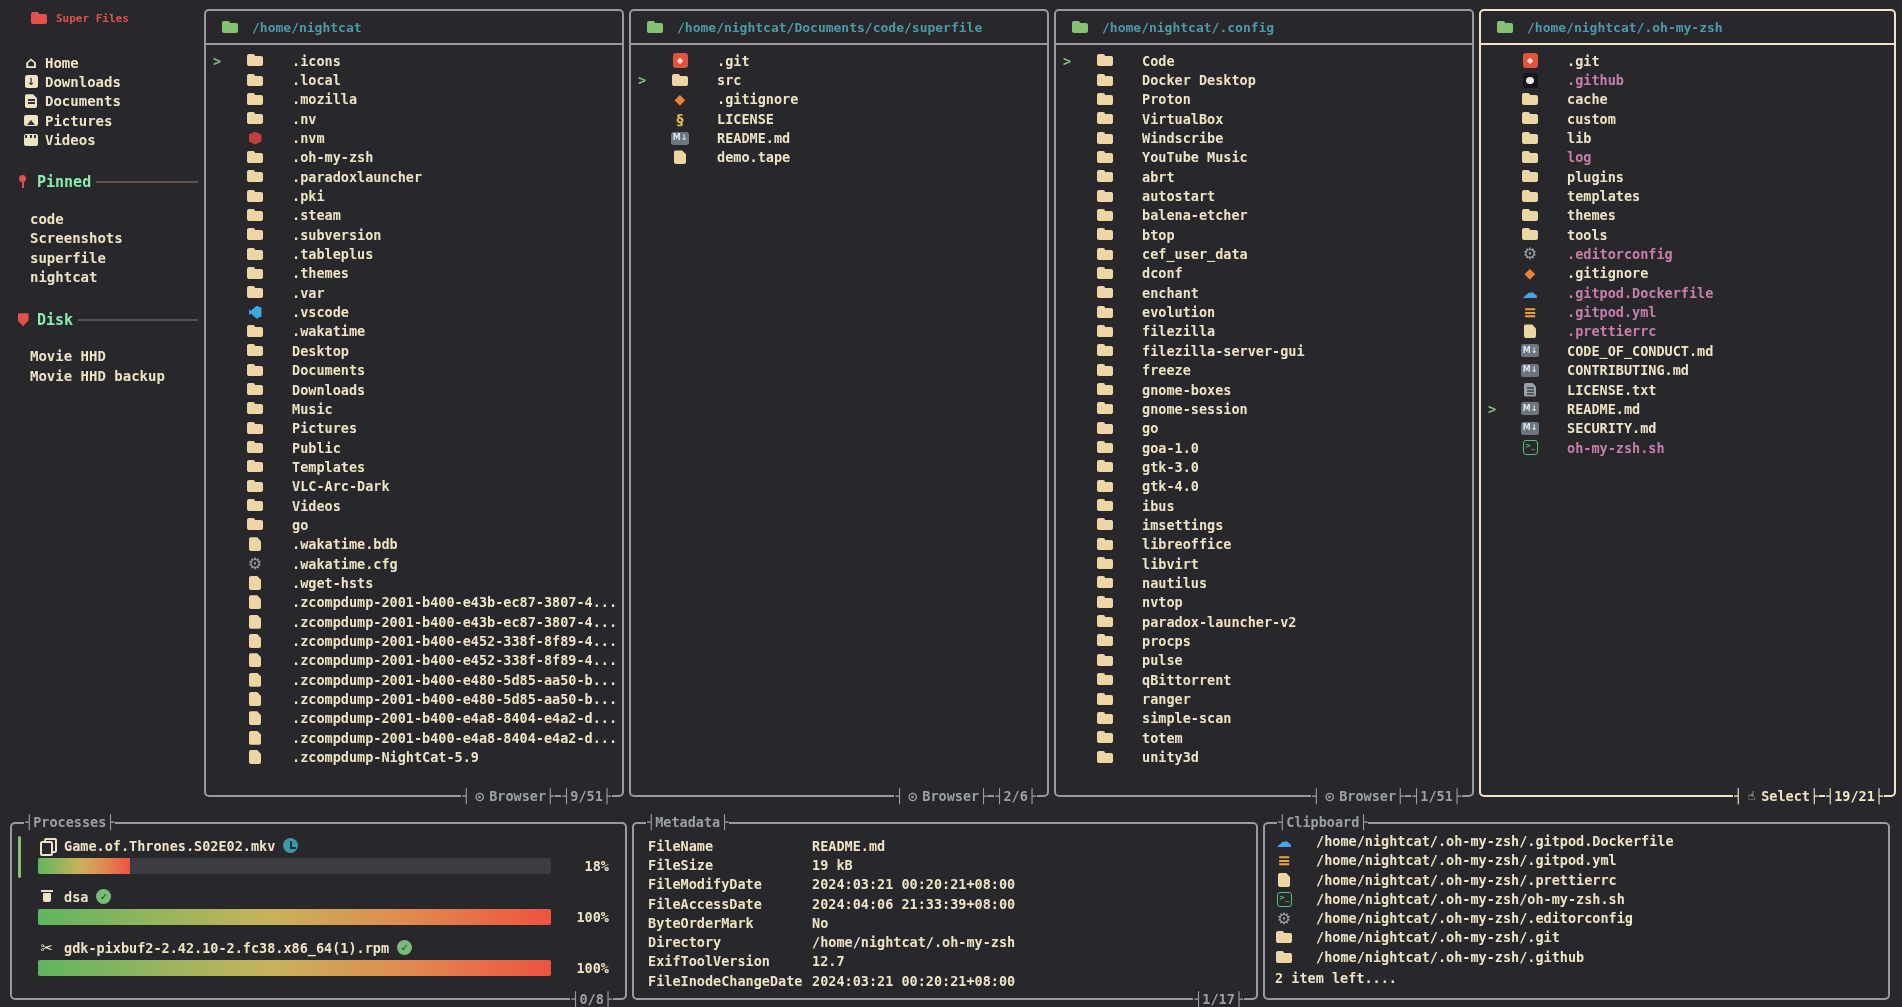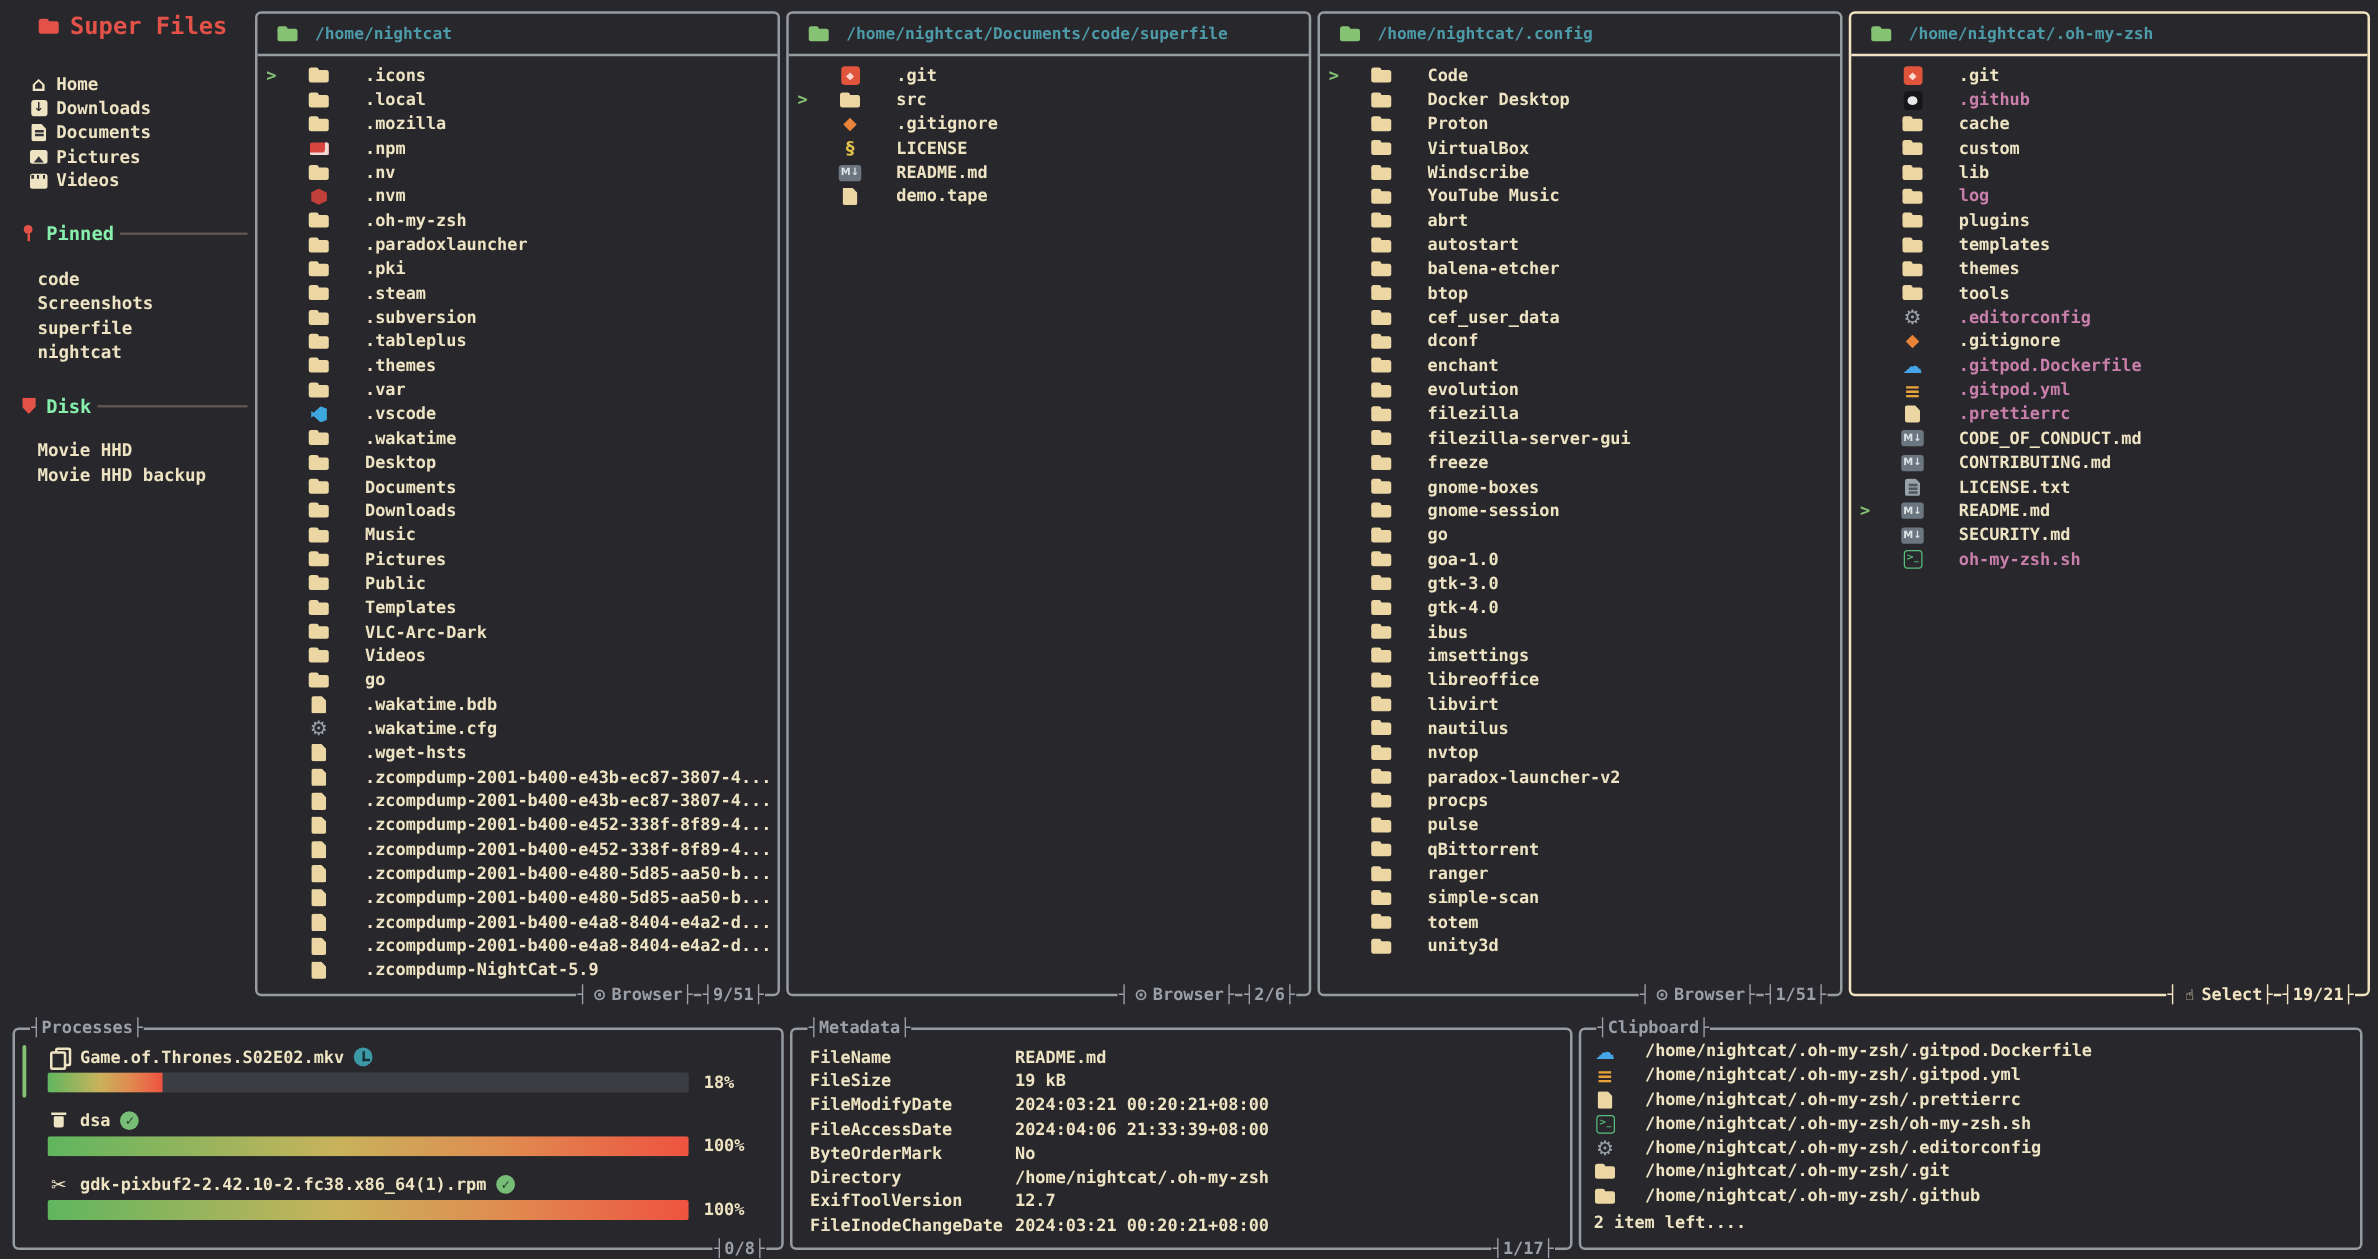--- a/index.html
+++ b/index.html
@@ -2,21 +2,21 @@
 <html><head>
 <meta charset="utf-8">
 <style>
 *{margin:0;padding:0;box-sizing:border-box}
 html,body{width:1902px;height:1007px;background:#28282c;overflow:hidden;
   font-family:"DejaVu Sans Mono",monospace;font-weight:700;color:#eee4c4}
 .app{position:relative;width:1902px;height:1007px}
 
 
 .sidebar{position:absolute;left:0;top:0;width:204px;height:797px;padding:10px 6px 0 12px}
-.side-title{display:flex;align-items:center;gap:8px;color:#e25248;font-size:19px;padding-left:18px}
+.side-title{display:flex;align-items:center;gap:8px;color:#e25248;font-size:11px;padding-left:18px}
 .side-list{margin-top:26px}
 .side-item{display:flex;align-items:center;gap:5px;height:19.3px;font-size:14px;padding-left:10px}
 .side-sec{display:flex;align-items:center;gap:5px;color:#86efac;font-size:15px;margin-top:24px;padding-left:2px}
 .sec-line{flex:1;height:0;border-top:2px solid #5e524e}
 .side-list.plain{margin-top:18px}
 .side-plain{display:flex;align-items:center;height:19.3px;font-size:14px;padding-left:18px}
 
 
 .fpanel{position:absolute;top:9px;width:420px;height:788px;border:2px solid #969aa1;border-radius:5px;background:#28282c}
 .p1{left:204px}.p2{left:629px}.p3{left:1054px}.p4{left:1479px;width:417px}
@@ -45,21 +45,21 @@
 .btitle::before,.bcount::before{content:"┤"}
 .btitle::after,.bcount::after{content:"├"}
 
 .procs{position:relative;height:100%;padding:12px 16px 0 26px}
 .sel-bar{position:absolute;left:6px;top:12px;width:3px;height:42px;background:#86c273;border-radius:2px}
 .proc{margin-bottom:13px}
 .pname{display:flex;align-items:center;gap:8px;font-size:13.5px;height:19px;margin-bottom:3px}
 .pbar{display:flex;align-items:center;gap:12px}
 .track{flex:1;height:16px;background:#3c3d43;border-radius:2px;overflow:hidden}
 .fill{height:100%;background:linear-gradient(90deg,#5fb65f 0%,#c8b35b 45%,#e08a50 72%,#ee5340 100%)}
-.pct{width:46px;text-align:left;font-size:13.5px;flex:none}
+.pct{width:46px;text-align:right;font-size:13.5px;flex:none}
 .badge{width:15px;height:15px;border-radius:50%;position:relative;flex:none}
 .badge.clock{background:#3d98a8}
 .badge.clock::after{content:"";position:absolute;left:7px;top:3px;width:4px;height:6px;border-left:2px solid #14343a;border-bottom:2px solid #14343a}
 .badge.check{background:#77bd77}
 .badge.check::after{content:"✓";position:absolute;inset:0;color:#1c3a20;font-size:11px;line-height:15px;text-align:center}
 
 .meta{padding:12px 14px}
 .mrow{display:flex;height:19.3px;font-size:13.5px;align-items:center}
 .mlabel{width:164px;flex:none}
 .mval{flex:1;white-space:nowrap;overflow:hidden}
@@ -201,27 +201,20 @@
         <div class="frow">
           <span class="cur"></span>
           <span class="iwrap">
             <span class="ic ic-folder"></span>
           </span>
           <span class="fname">.mozilla</span>
         </div>
         <div class="frow">
           <span class="cur"></span>
           <span class="iwrap">
-            <span class="ic ic-npm"></span>
-          </span>
-          <span class="fname">.npm</span>
-        </div>
-        <div class="frow">
-          <span class="cur"></span>
-          <span class="iwrap">
             <span class="ic ic-folder"></span>
           </span>
           <span class="fname">.nv</span>
         </div>
         <div class="frow">
           <span class="cur"></span>
           <span class="iwrap">
             <span class="ic ic-nvm"></span>
           </span>
           <span class="fname">.nvm</span>

